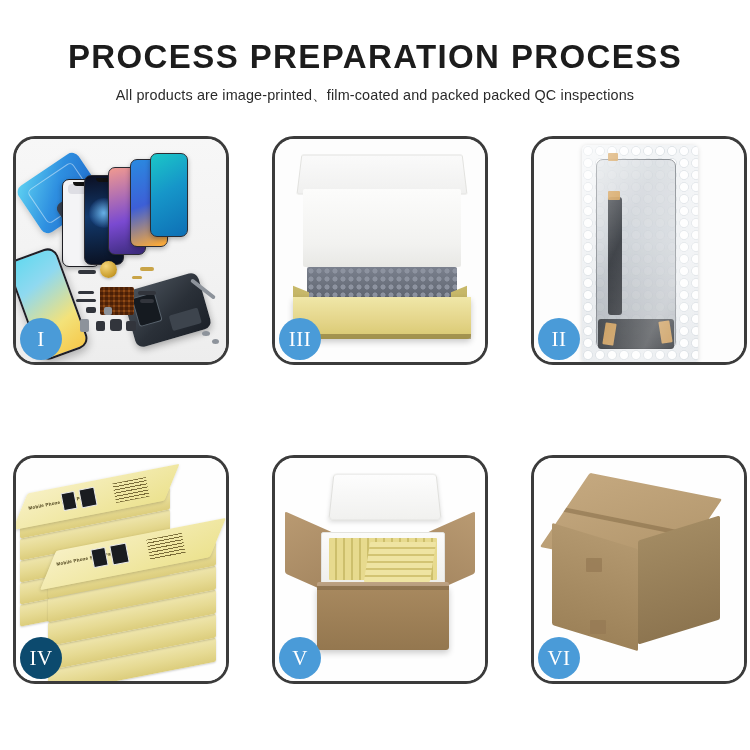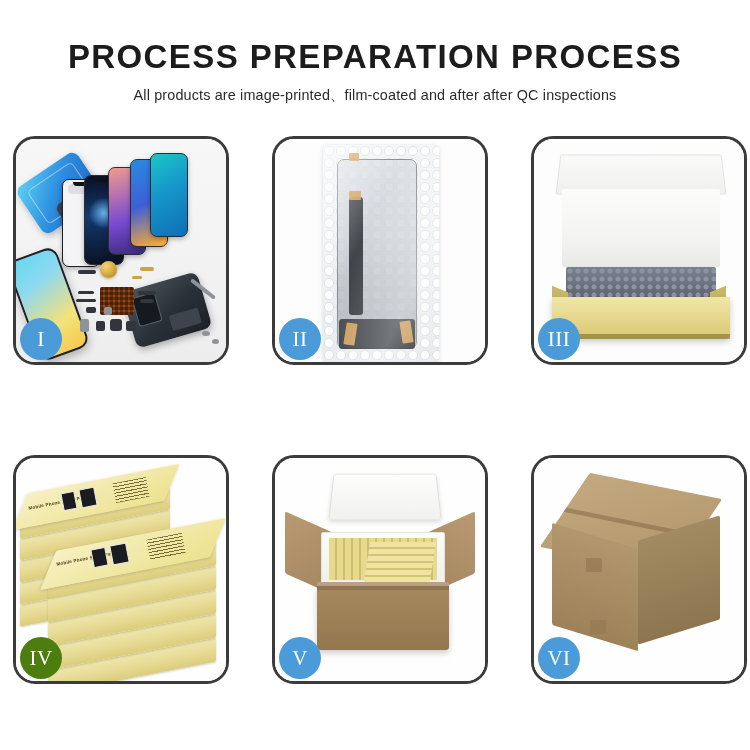--- a/index.html
+++ b/index.html
@@ -55,21 +55,21 @@
     width: 42px; height: 42px;
     border-radius: 50%;
     background: #4a9bd8;
     color: #ffffff;
     font-family: "Liberation Serif", serif;
     font-size: 21px;
     display: flex; align-items: center; justify-content: center;
     z-index: 9;
     letter-spacing: 0.5px;
   }
-  .badge.deep { background: #4d7c0f; }
+  .badge.deep { background: #0c4a6e; }
 
   
   .p1 { background: linear-gradient(#f7f7f7 0%, #f2f2f2 60%, #ededed 100%); }
   .phone-fan { position: absolute; left: 56px; top: 14px; width: 150px; height: 110px; }
   .pf {
     position: absolute; border-radius: 7px;
     box-shadow: 0 2px 5px rgba(0,0,0,.28);
     border: 1.5px solid #2c2c33;
   }
   .pf1 { left: 78px; top: 0px;  width: 38px; height: 84px;
@@ -345,21 +345,21 @@
     position:absolute; background:rgba(150,122,84,.75); border-radius:1px;
   }
 </style>
 </head>
 <body>
 
 <div class="page">
 
   <div class="header">
     <div class="title">PROCESS PREPARATION PROCESS</div>
-    <div class="subtitle">All products are image-printed、film-coated and after after QC inspections</div>
+    <div class="subtitle">All products are image-printed、film-coated and packed packed QC inspections</div>
   </div>
 
   <div class="grid">
 
     <div class="card">
       <div class="card-photo p1">
         <div class="film-sheet"></div>
         <div class="film-dark"></div>
 
         <div class="phone-fan">
@@ -394,48 +394,48 @@
         <div class="part light" style="left:88px;top:168px;width:8px;height:8px;"></div>
         <div class="part light" style="left:172px;top:148px;width:30px;height:4px;transform:rotate(38deg);"></div>
         <div class="part light" style="left:186px;top:192px;width:8px;height:5px;border-radius:50%;"></div>
         <div class="part light" style="left:196px;top:200px;width:7px;height:5px;border-radius:50%;"></div>
 
         <div class="badge">I</div>
       </div>
     </div>
 
     <div class="card">
+      <div class="card-photo p3">
+        <div class="bx3-lid"></div>
+        <div class="bx3-foamback"></div>
+        <div class="bx3-insert"></div>
+        <div class="bx3-sideL"></div>
+        <div class="bx3-sideR"></div>
+        <div class="bx3-front"></div>
+        <div class="badge">III</div>
+      </div>
+    </div>
+
+    <div class="card">
       <div class="card-photo p2">
         <div class="bubblewrap">
           <div class="lcd-inside"></div>
           <div class="flex-strip"></div>
           <div class="lcd-bottom"></div>
           <div class="tape" style="left:26px;top:8px;width:10px;height:8px;"></div>
           <div class="tape" style="left:26px;top:46px;width:12px;height:9px;"></div>
           <div class="tape" style="left:22px;top:178px;width:11px;height:22px;transform:rotate(9deg);"></div>
           <div class="tape" style="left:78px;top:176px;width:11px;height:22px;transform:rotate(-9deg);"></div>
           <div class="bub-sheen"></div>
         </div>
         <div class="badge">II</div>
       </div>
     </div>
 
     <div class="card">
-      <div class="card-photo p3">
-        <div class="bx3-lid"></div>
-        <div class="bx3-foamback"></div>
-        <div class="bx3-insert"></div>
-        <div class="bx3-sideL"></div>
-        <div class="bx3-sideR"></div>
-        <div class="bx3-front"></div>
-        <div class="badge">III</div>
-      </div>
-    </div>
-
-    <div class="card">
       <div class="card-photo p4">
         <div class="stack">
           <div class="sbox stk-e"></div>
           <div class="sbox stk-d"></div>
           <div class="sbox stk-c"></div>
           <div class="sbox stk-b"></div>
           <div class="sbox stk-a"></div>
           <div class="topface tf1"></div>
 
           <div class="sbox stk-j"></div>

